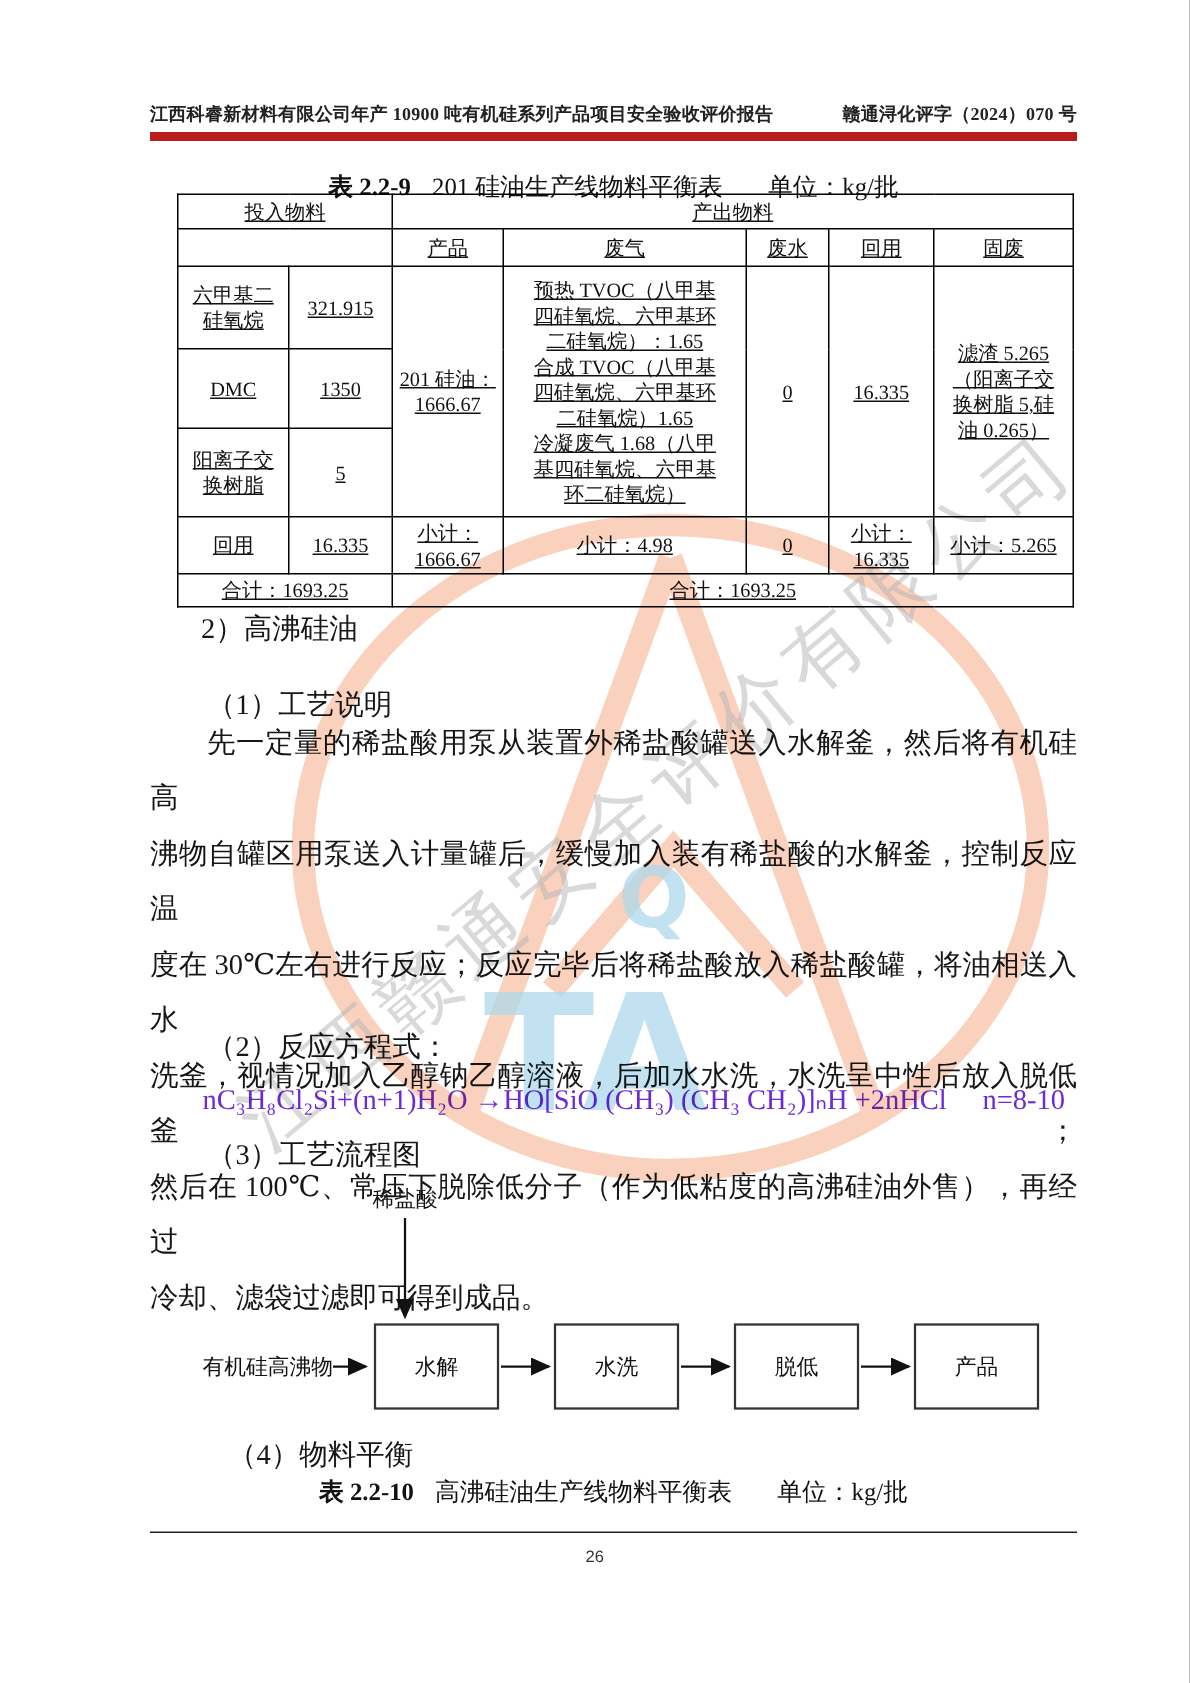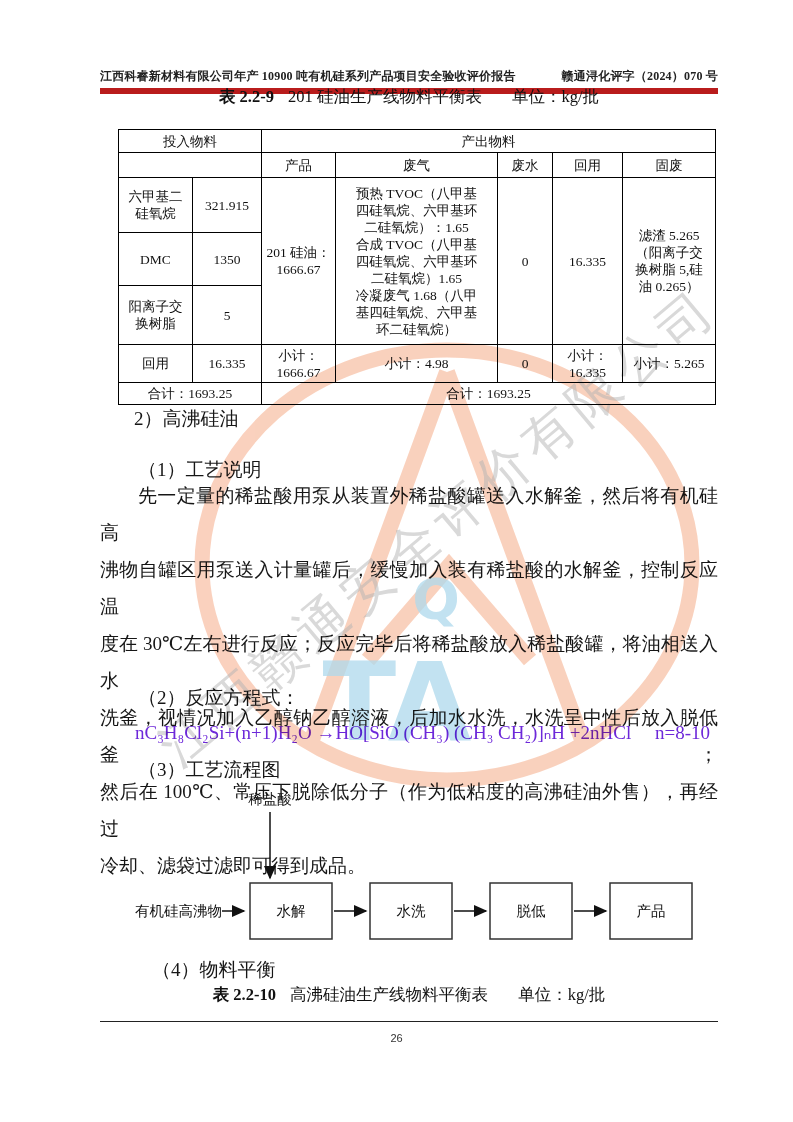--- a/index.html
+++ b/index.html
@@ -20,33 +20,34 @@
     display:flex;justify-content:space-between;align-items:flex-end;
     font-size:12px;font-weight:bold;letter-spacing:.2px;
     border-bottom:6px solid #b91c1c;padding-bottom:3px;color:#222;
   }
 
   
   .tbl-caption{position:absolute;left:100px;width:618px;text-align:center;
     font-size:16.5px;color:#111;}
   .tbl-caption .cap-label{font-weight:bold;margin-right:10px;}
   .tbl-caption .cap-unit{margin-left:26px;}
-  .cap1{top:86px;}
+  .cap1{top:114px;}
   .cap2{top:984px;}
 
   
   table.balance{
     position:absolute;left:118px;top:129px;
     border-collapse:collapse;table-layout:fixed;width:597px;
     font-size:13.5px;color:#111;
   }
   table.balance td{
     border:1px solid #000;text-align:center;vertical-align:middle;
     padding:1px 2px;line-height:17px;white-space:pre-line;
     overflow:hidden;
+    text-decoration:underline;
   }
   tr.r1 td{height:20px;}
   tr.r2 td{height:22px;}
   tr.r3 td{height:52px;}
   tr.r4 td{height:50px;}
   tr.r5 td{height:56px;}
   tr.r6 td{height:35px;}
   tr.r7 td{height:19px;}
 
   

